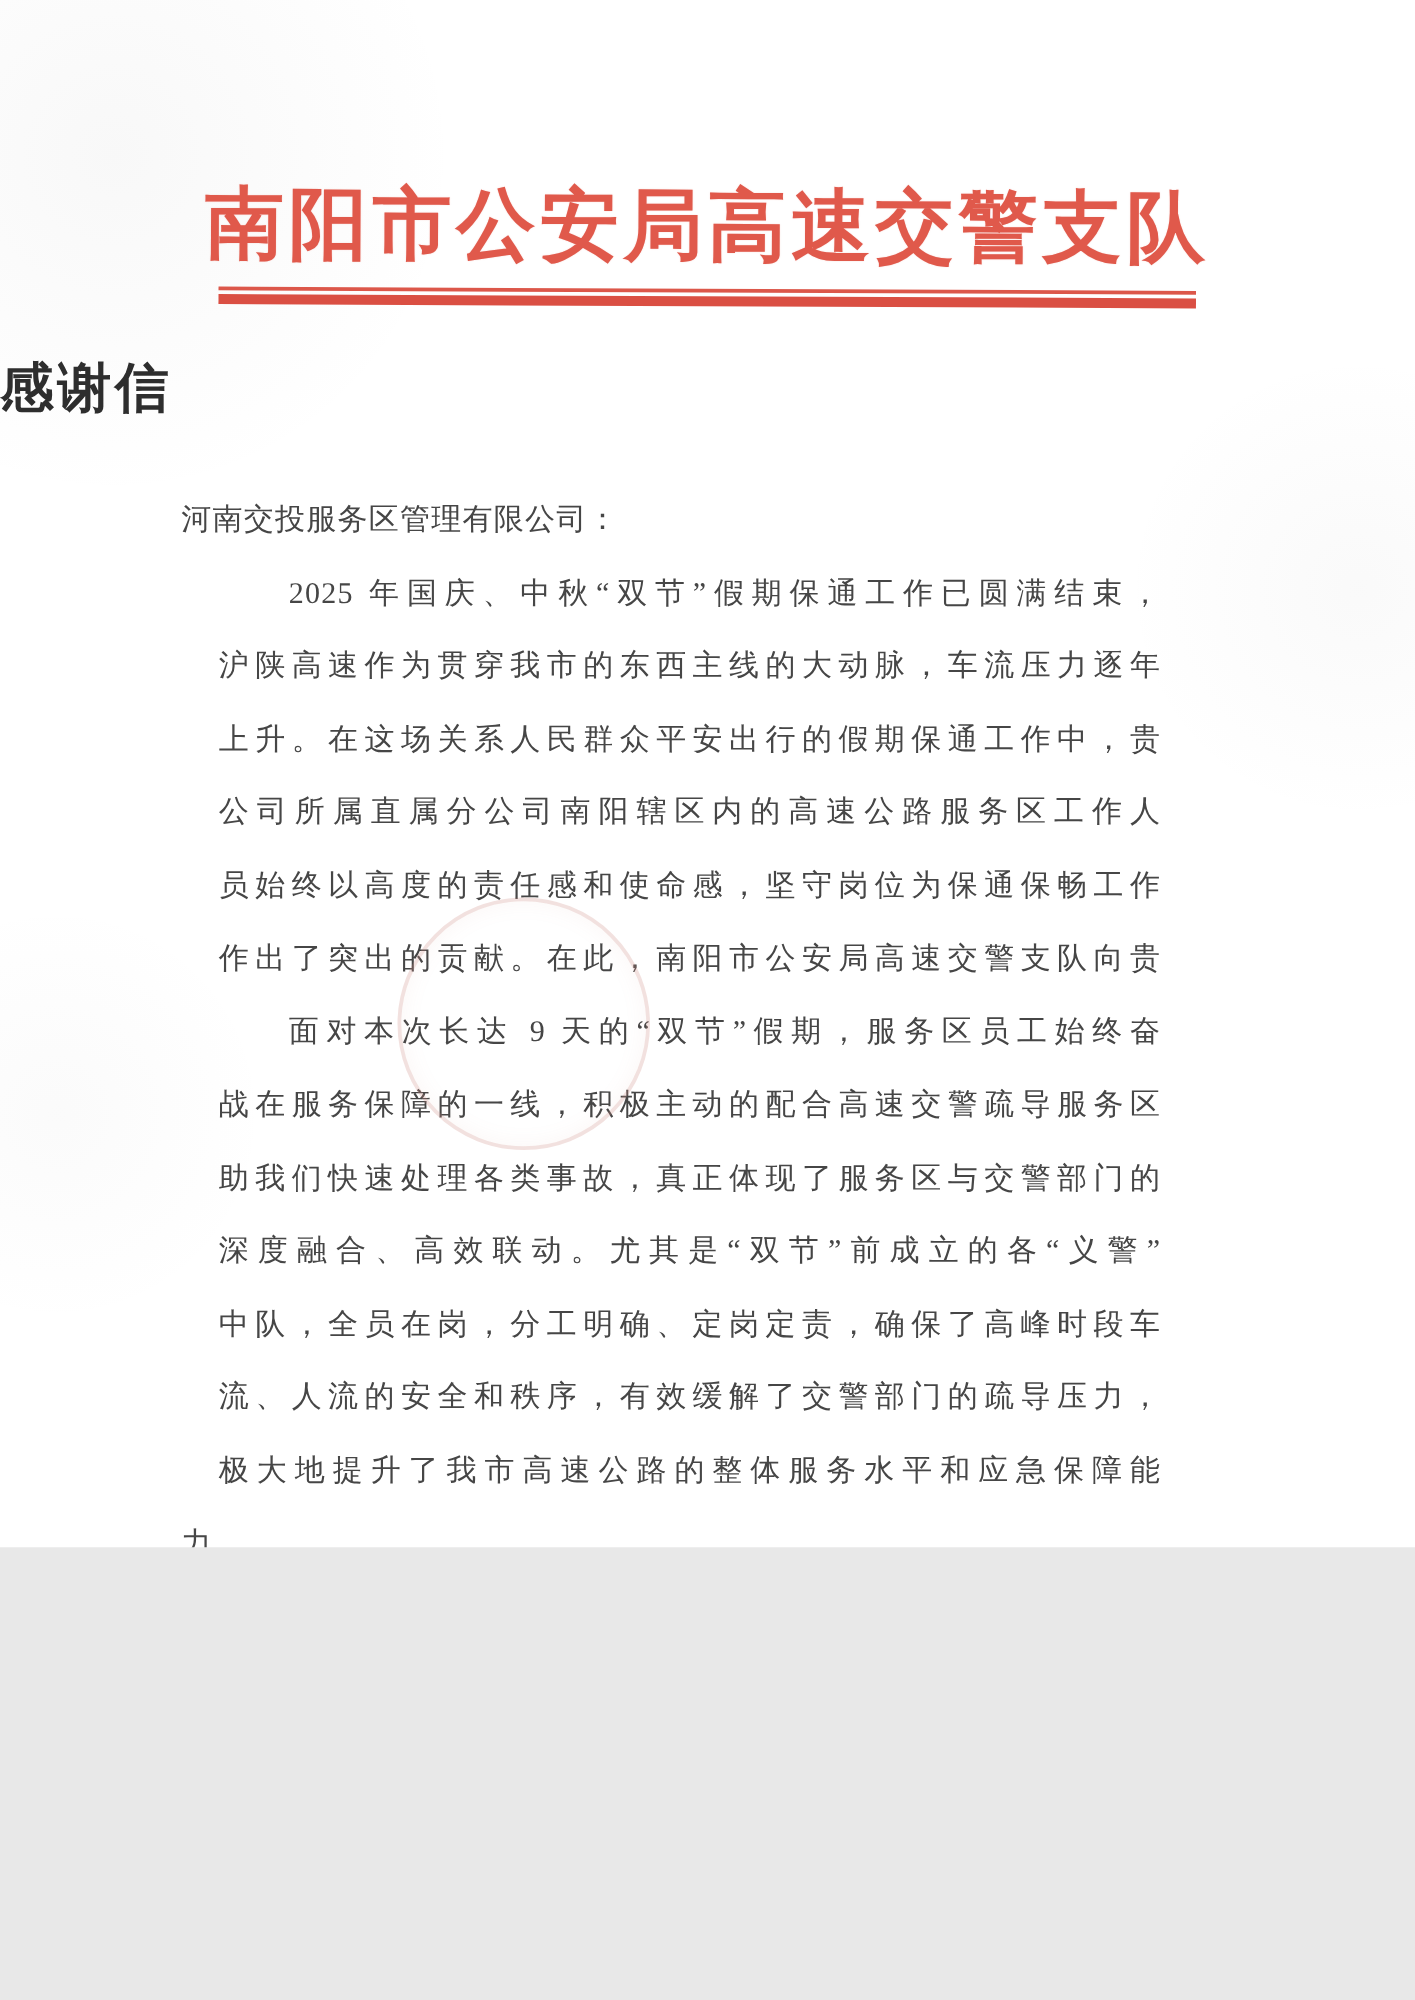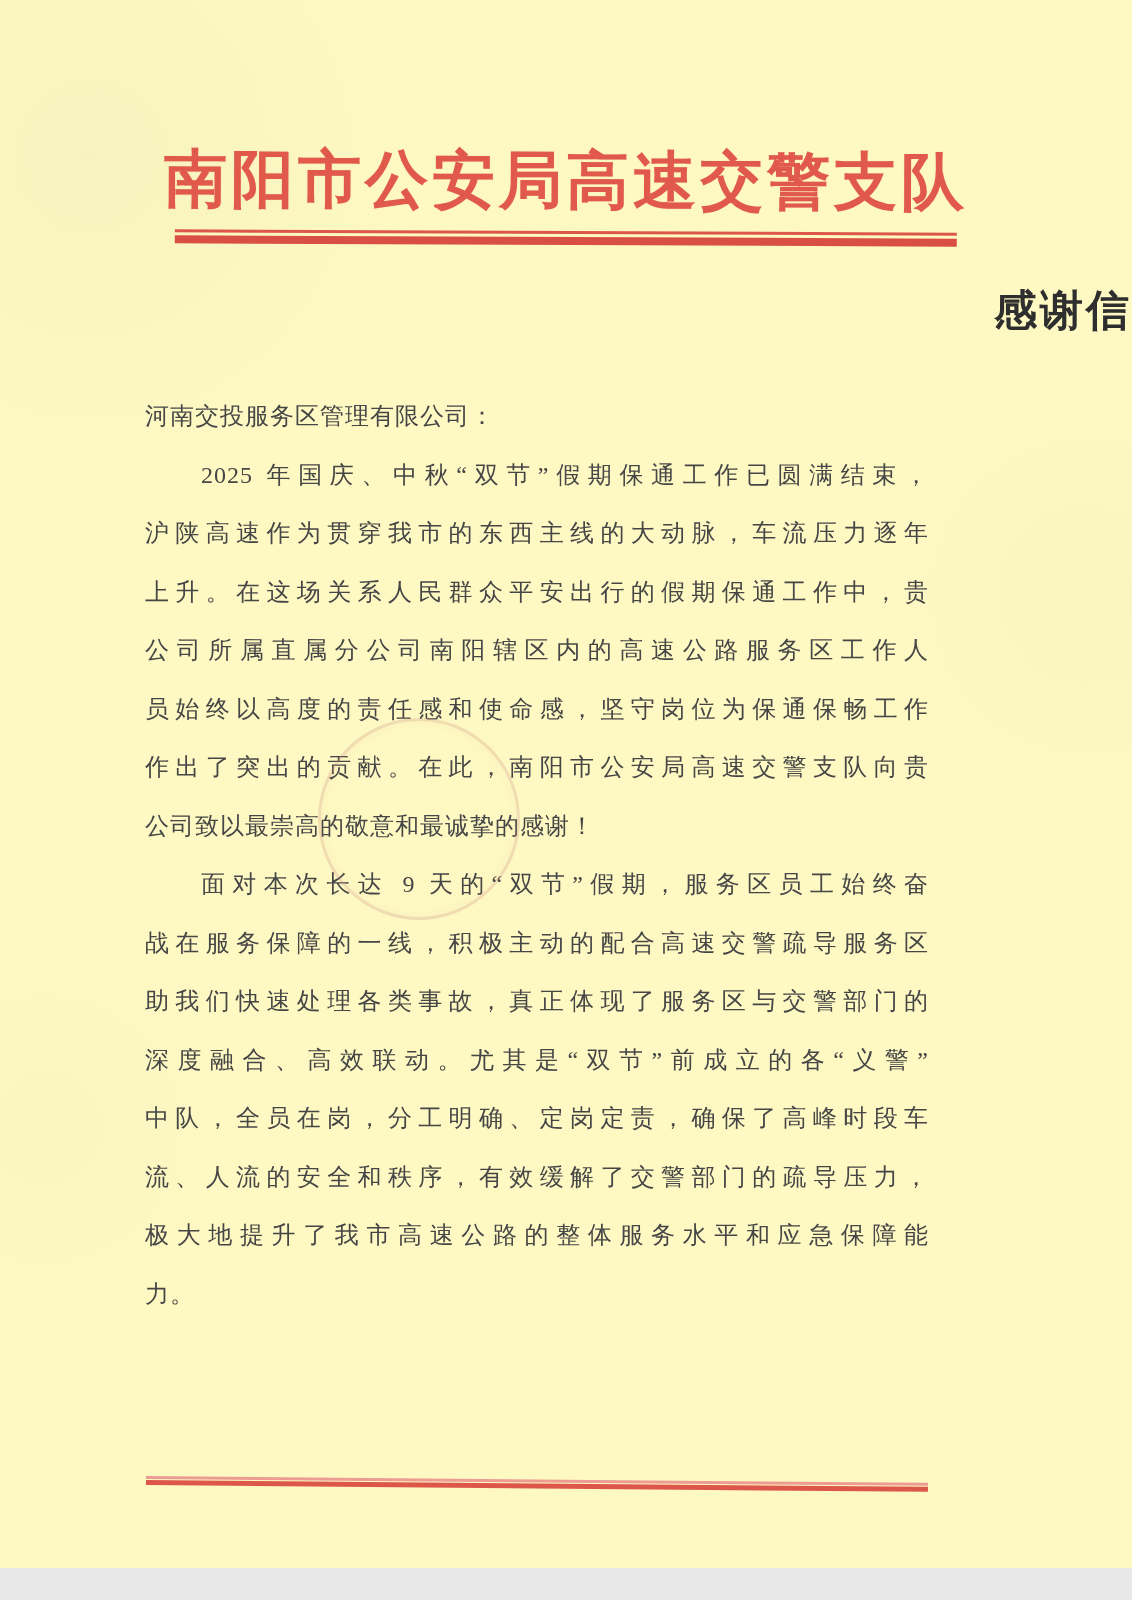--- a/index.html
+++ b/index.html
@@ -1,20 +1,20 @@
 <!DOCTYPE html>
 <html lang="zh"><head>
 <meta charset="utf-8">
 <style>
   html,body{margin:0;padding:0;background:#e8e8e8;}
   .page{
     position:relative;
-    width:1132px;height:1568px;
+    width:1132px;height:1238px;
     margin:0 auto;
-    background:#fef9c3;
+    background:#ffffff;
     overflow:hidden;
     font-family:"Liberation Serif","DejaVu Serif",serif;
   }
   
   .page::before{
     content:"";
     position:absolute;inset:0;
     background:
       radial-gradient(circle at 8% 10%, rgba(120,120,120,0.05), transparent 18%),
       radial-gradient(circle at 96% 38%, rgba(120,120,120,0.04), transparent 14%),
@@ -41,21 +41,21 @@
     width:782px;
     margin:7px auto 0 auto;
   }
   .letterhead-rule .thin{height:3px;background:#dc574a;}
   .letterhead-rule .gap{height:3px;background:transparent;}
   .letterhead-rule .thick{height:8px;background:#da4f43;}
 
   
   .doc-heading{
     position:absolute;left:0;top:282px;width:1132px;
-    margin:0;text-align:right;
+    margin:0;text-align:left;
     font-size:43px;font-weight:700;letter-spacing:3px;
     color:#2e2e2e;
   }
 
   
   .letter-body{
     position:absolute;left:145px;top:387px;width:784px;
     font-size:24px;
     color:#464646;
     letter-spacing:1px;
@@ -64,20 +64,21 @@
     margin:0;
     height:58.5px;
     line-height:58.5px;
     white-space:nowrap;
   }
   .line.just{
     white-space:normal;
     text-align:justify;
     text-align-last:justify;
     text-justify:inter-character;
+    margin-left:30px;
   }
   .line.indent{padding-left:56px;}
 
   
   .stamp{
     position:absolute;left:318px;top:718px;
     width:196px;height:196px;
     border:3px solid rgba(203,140,130,0.26);
     border-radius:50%;
     box-shadow:inset 0 0 18px rgba(203,140,130,0.08);
@@ -111,21 +112,20 @@
   <h2 class="doc-heading">感谢信</h2>
 
   <main class="letter-body">
     <p class="line">河南交投服务区管理有限公司：</p>
     <p class="line just indent">2025 年国庆、中秋“双节”假期保通工作已圆满结束，</p>
     <p class="line just">沪陕高速作为贯穿我市的东西主线的大动脉，车流压力逐年</p>
     <p class="line just">上升。在这场关系人民群众平安出行的假期保通工作中，贵</p>
     <p class="line just">公司所属直属分公司南阳辖区内的高速公路服务区工作人</p>
     <p class="line just">员始终以高度的责任感和使命感，坚守岗位为保通保畅工作</p>
     <p class="line just">作出了突出的贡献。在此，南阳市公安局高速交警支队向贵</p>
-    <p class="line">公司致以最崇高的敬意和最诚挚的感谢！</p>
     <p class="line just indent">面对本次长达 9 天的“双节”假期，服务区员工始终奋</p>
     <p class="line just">战在服务保障的一线，积极主动的配合高速交警疏导服务区</p>
     <p class="line just">助我们快速处理各类事故，真正体现了服务区与交警部门的</p>
     <p class="line just">深度融合、高效联动。尤其是“双节”前成立的各“义警”</p>
     <p class="line just">中队，全员在岗，分工明确、定岗定责，确保了高峰时段车</p>
     <p class="line just">流、人流的安全和秩序，有效缓解了交警部门的疏导压力，</p>
     <p class="line just">极大地提升了我市高速公路的整体服务水平和应急保障能</p>
     <p class="line">力。</p>
   </main>
 

